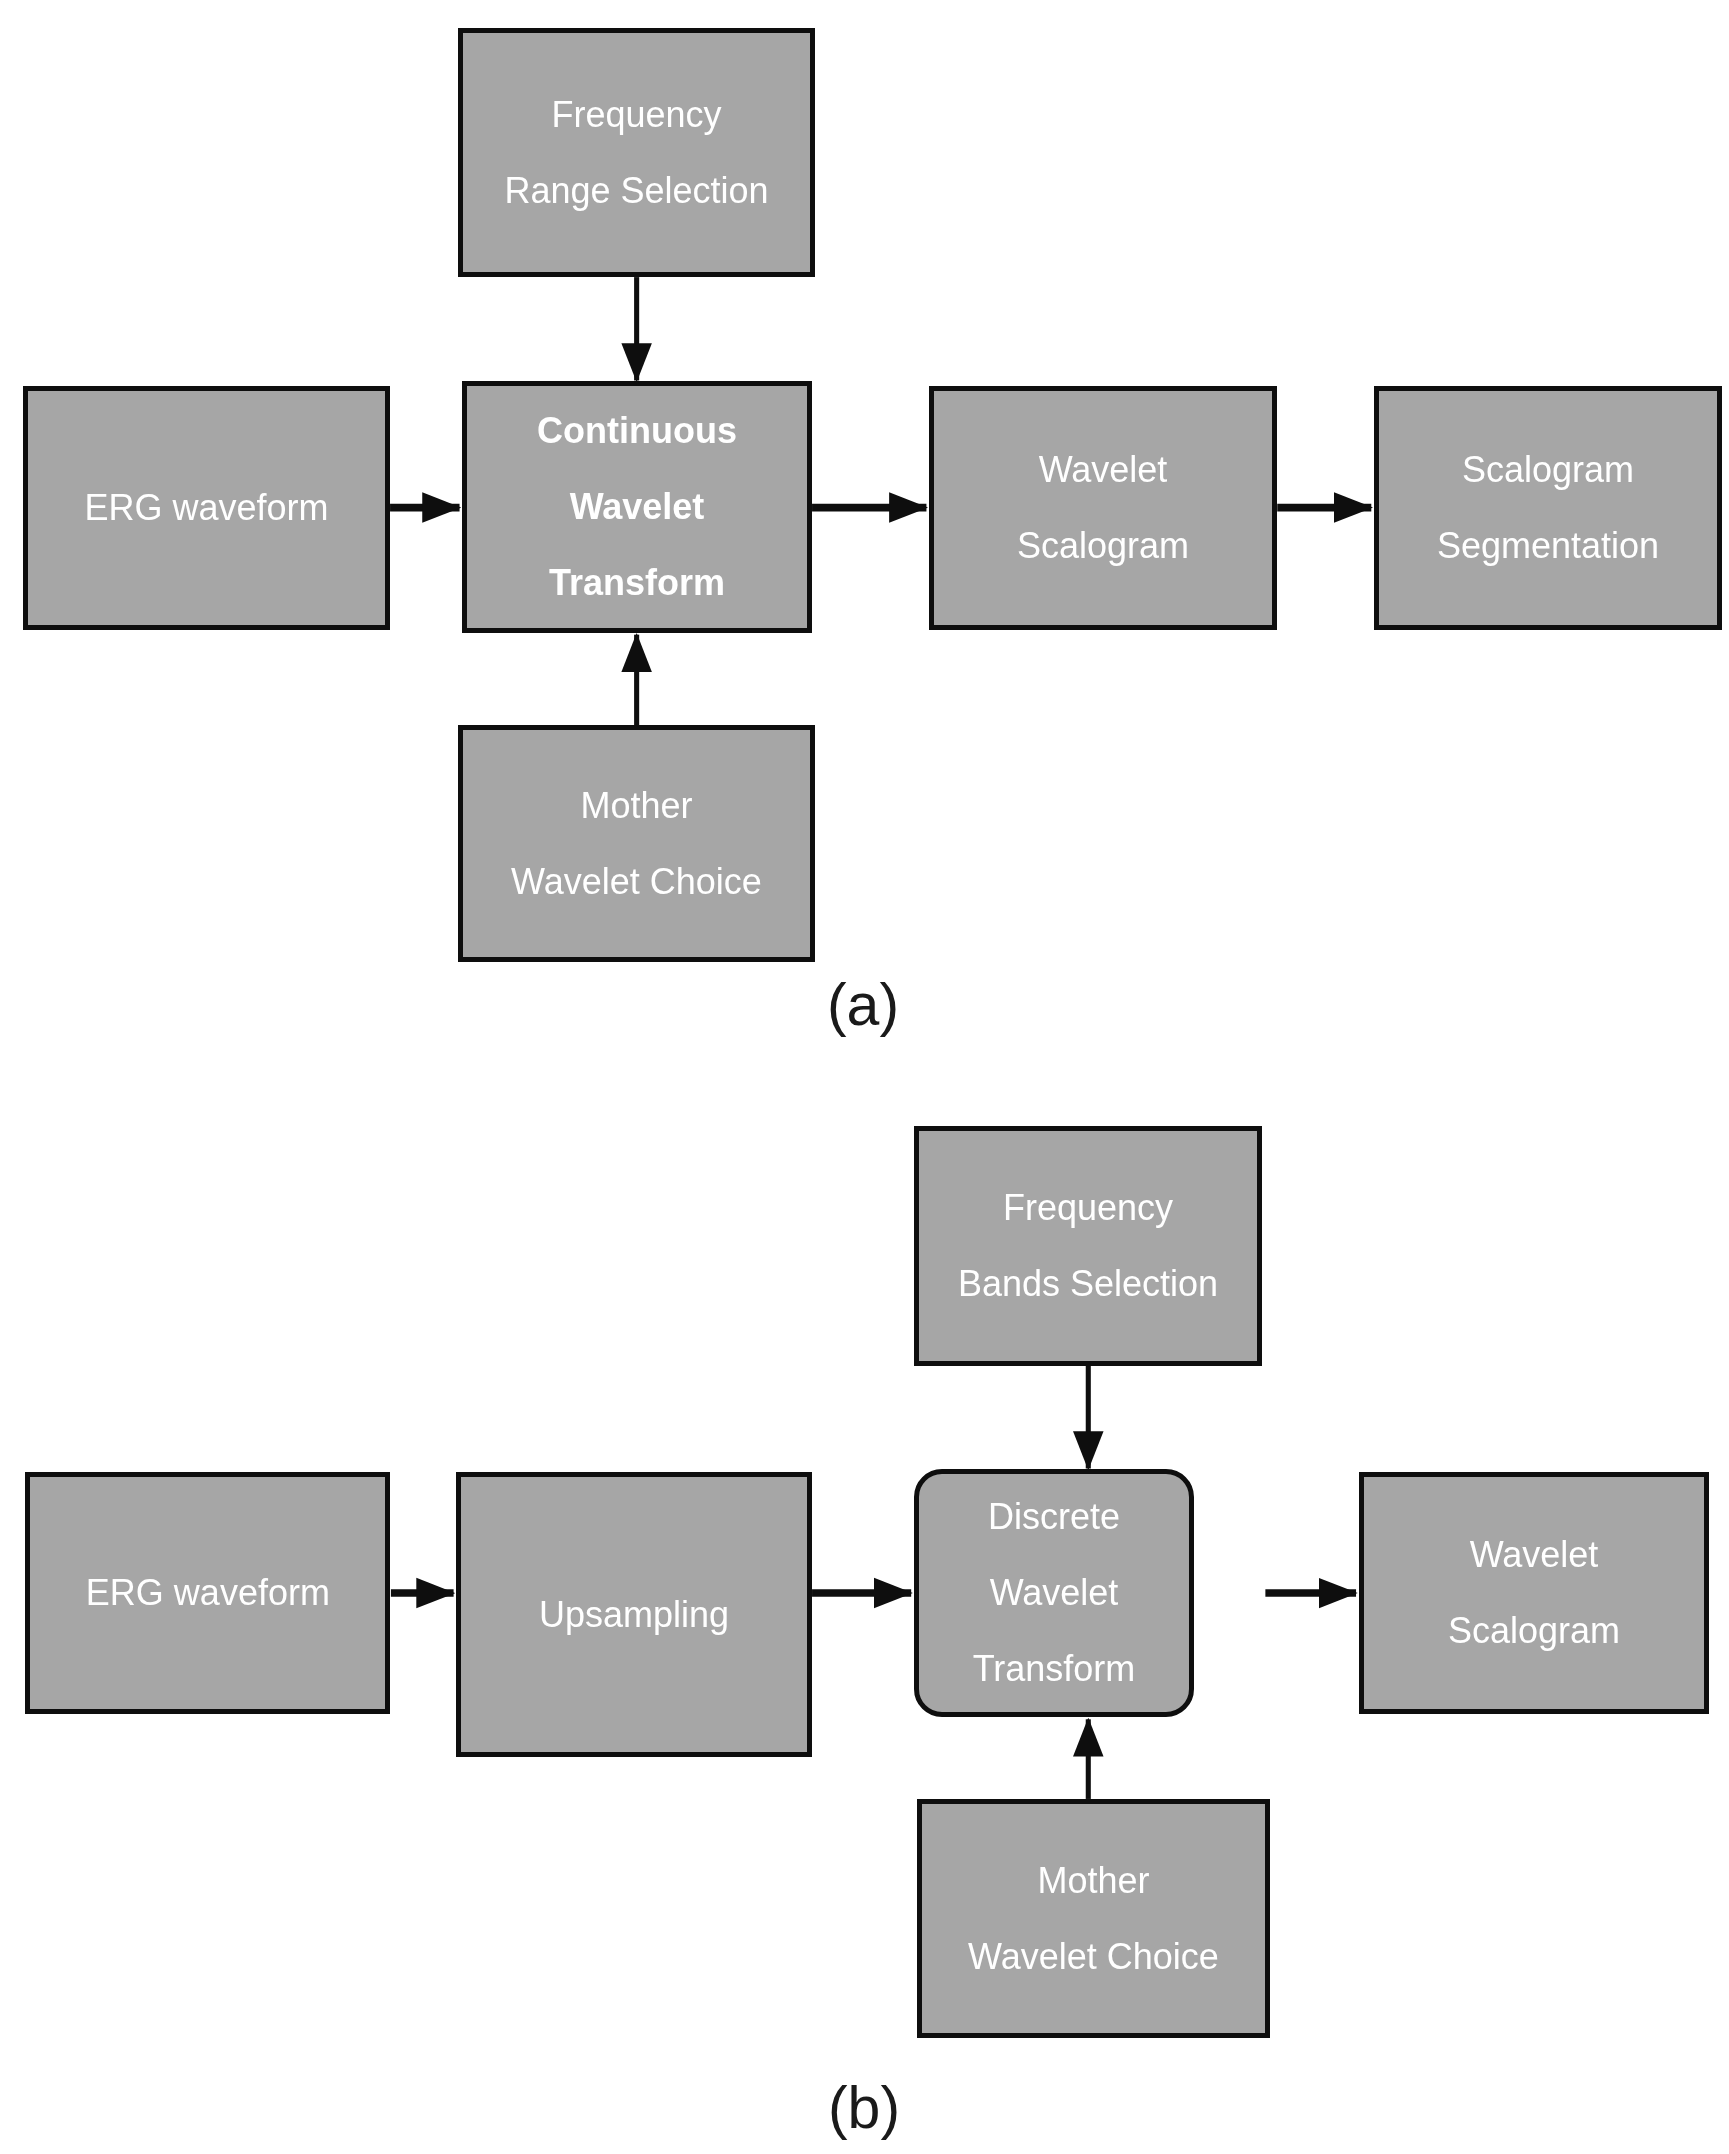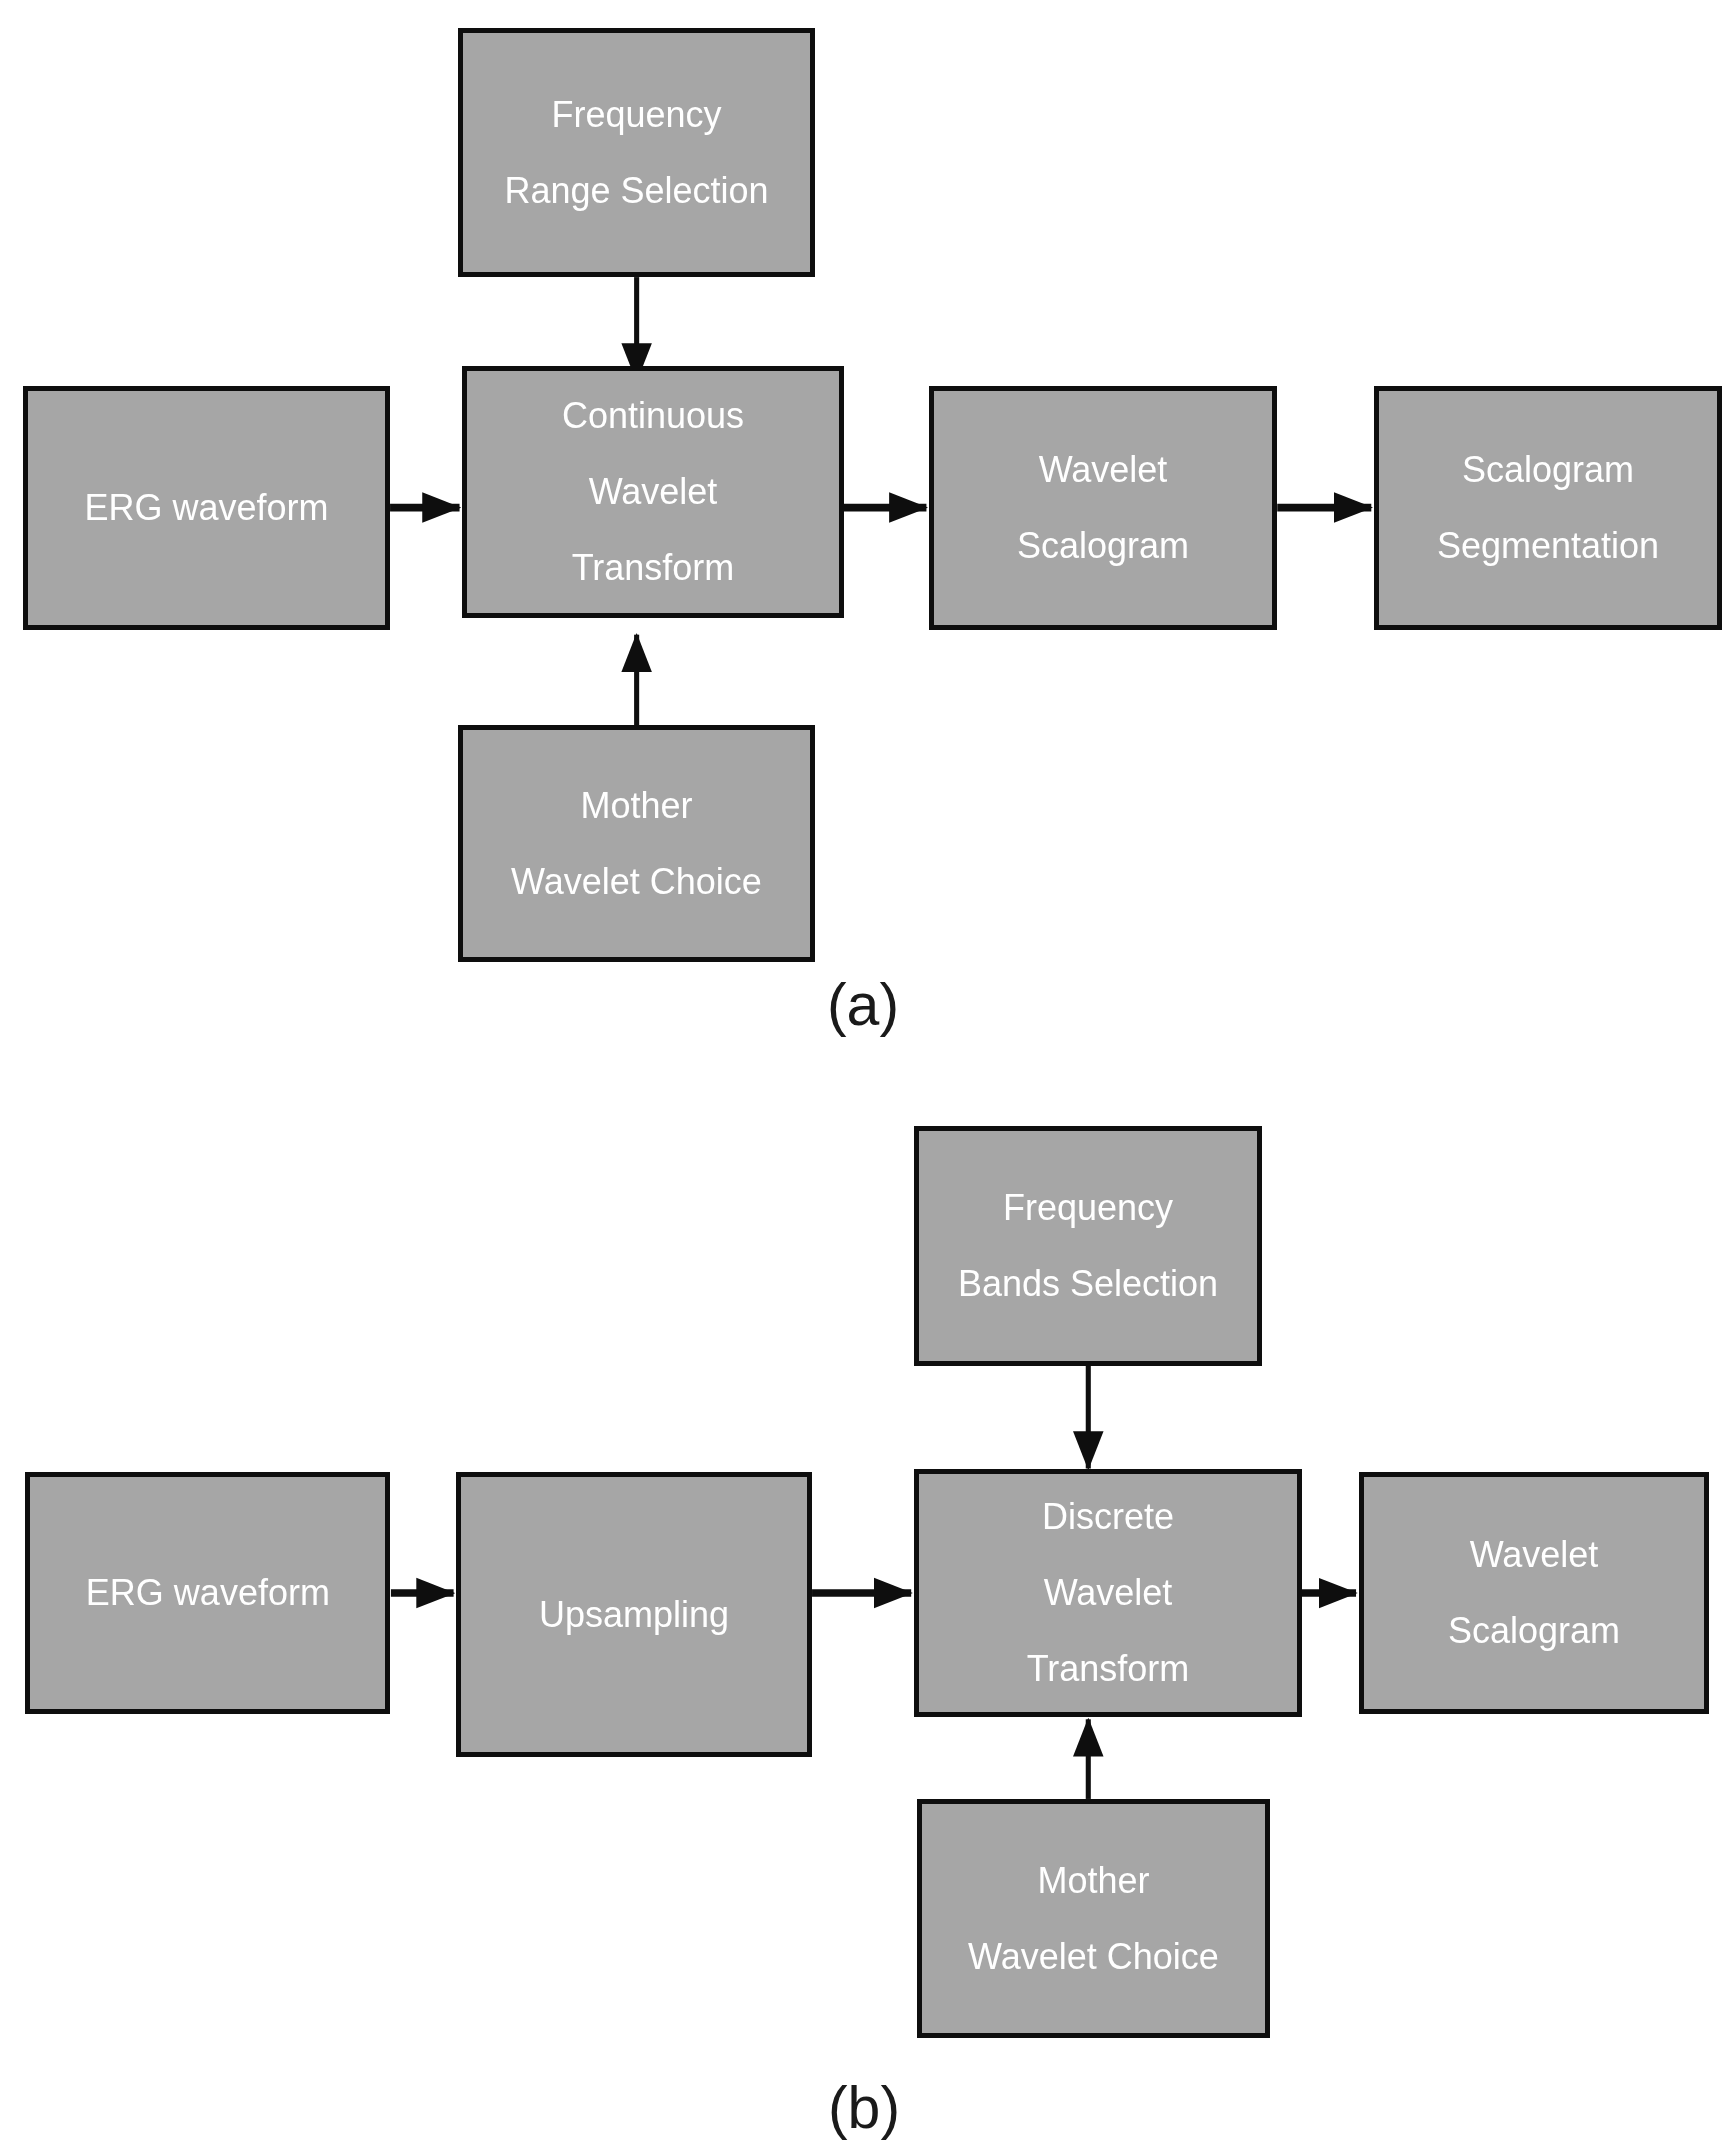--- a/index.html
+++ b/index.html
@@ -40,29 +40,29 @@
     line-height: 76px;
   }
   .box-text {
     white-space: pre-line;
     display: block;
     width: 100%;
   }
   
   .a-freq { left: 458px;  top: 28px;   width: 357px; height: 249px; }
   .a-erg  { left: 23px;   top: 386px;  width: 367px; height: 244px; }
-  .a-cwt  { left: 462px;  top: 366px;  width: 382px; height: 252px; }
+  .a-cwt  { left: 462px;  top: 381px;  width: 350px; height: 252px; font-weight: bold; }
   .a-ws   { left: 929px; top: 386px;  width: 348px; height: 244px; }
   .a-ss   { left: 1374px; top: 386px;  width: 348px; height: 244px; }
   .a-mwc  { left: 458px;  top: 725px;  width: 357px; height: 237px; }
   
   .b-freq { left: 914px; top: 1126px; width: 348px; height: 240px; }
   .b-erg  { left: 25.4px;   top: 1472px; width: 365px; height: 242px; }
   .b-up   { left: 456px;  top: 1472px; width: 356px; height: 285px; }
-  .b-dwt  { left: 914px; top: 1469px; width: 388px; height: 248px; }
+  .b-dwt  { left: 914px; top: 1469px; width: 280px; height: 248px; border-radius: 28px; }
   .b-ws   { left: 1359px; top: 1472px; width: 350px; height: 242px; }
   .b-mwc  { left: 917px; top: 1799px; width: 353px; height: 239px; }
   .panel-label {
     position: absolute;
     transform: translate(-50%, -50%);
     color: #1a1a1a;
     font-size: 59px;
     line-height: normal;
     white-space: nowrap;
   }

